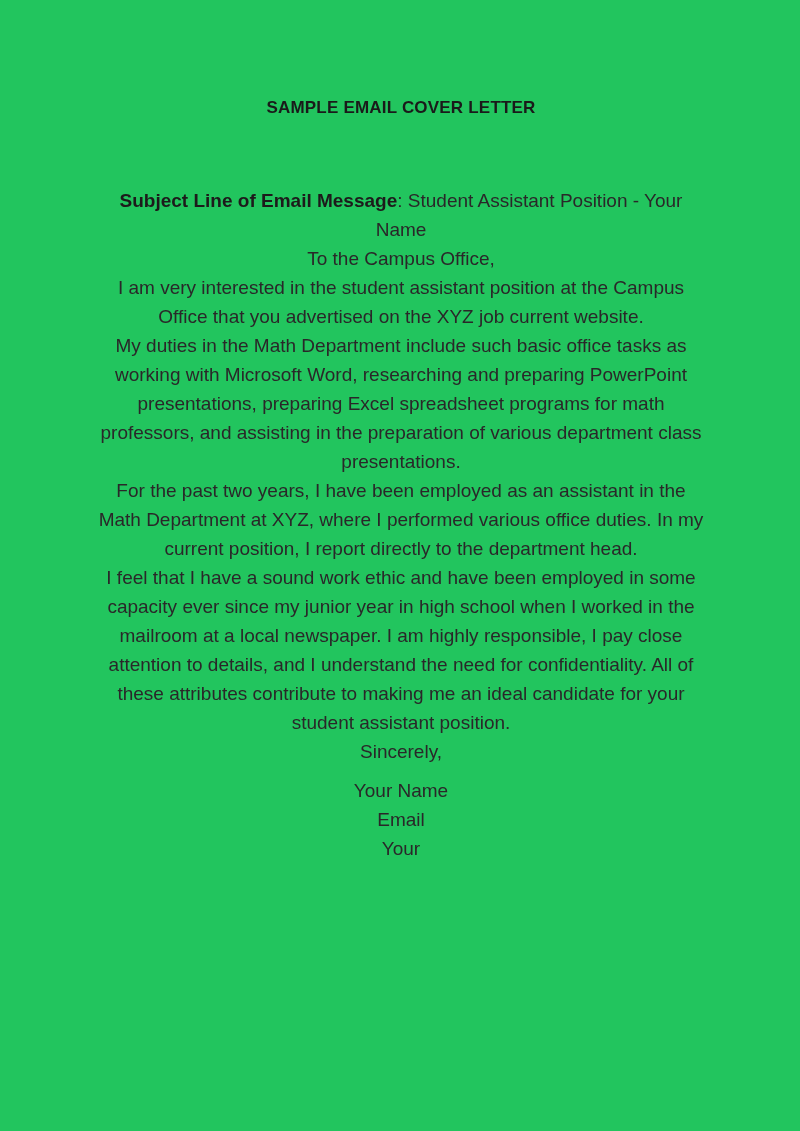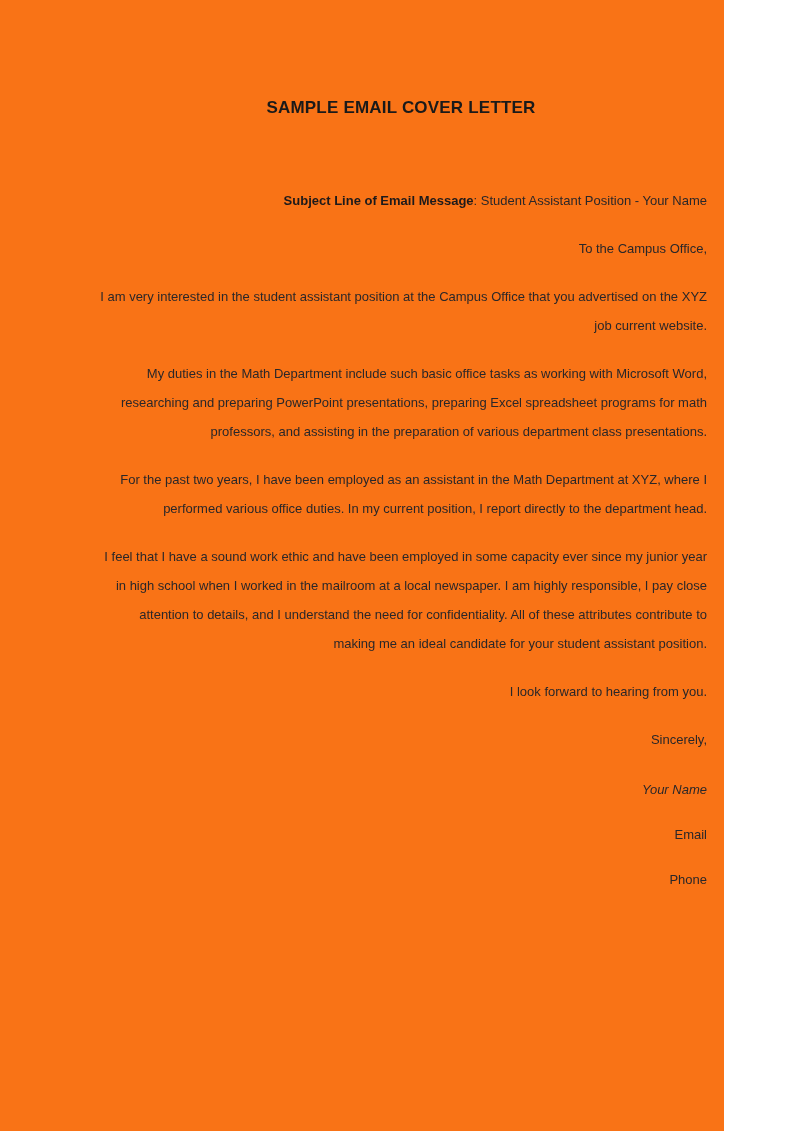--- a/index.html
+++ b/index.html
@@ -9,53 +9,53 @@
   }
   body {
     width: 800px;
     height: 1131px;
     font-family: "Liberation Sans", sans-serif;
     color: #231f20;
     overflow: hidden;
   }
   .page {
     position: relative;
-    width: 724px;
+    width: 800px;
     height: 1131px;
-    background: #f97316;
+    background: #22c55e;
     box-sizing: border-box;
   }
   .content {
     position: absolute;
     left: 95px;
     top: 0;
     width: 612px;
   }
   .doc-title {
     font-size: 17px;
     font-weight: bold;
     text-align: center;
     letter-spacing: 0.2px;
     margin: 0;
     padding-top: 96px;
     line-height: 24px;
     color: #1a1a1a;
   }
   .para {
-    font-size: 13px;
+    font-size: 19px;
     line-height: 29px;
     margin: 0;
-    text-align: right;
+    text-align: center;
     color: #2a2729;
     font-weight: 400;
   }
   .gap-subject { margin-top: 66px; }
-  .gap-normal  { margin-top: 19px; }
-  .gap-sig     { margin-top: 21px; font-style: italic; }
-  .sig-line    { margin-top: 16px; }
+  .gap-normal  { }
+  .gap-sig     { margin-top: 10px; }
+  .sig-line    { margin-top: 0; }
   .bold-run {
     font-weight: bold;
     color: #1d1a1b;
   }
 </style>
 </head>
 <body>
 
 <div class="page">
   <div class="content">
@@ -70,24 +70,23 @@
 
     <p class="para gap-normal">I am very interested in the student assistant position at the Campus Office that you advertised on the XYZ job current website.</p>
 
     <p class="para gap-normal">My duties in the Math Department include such basic office tasks as working with Microsoft Word, researching and preparing PowerPoint presentations, preparing Excel spreadsheet programs for math professors, and assisting in the preparation of various department class presentations.</p>
 
     <p class="para gap-normal">For the past two years, I have been employed as an assistant in the Math Department at XYZ, where I performed various office duties. In my current position, I report directly to the department head.</p>
 
     <p class="para gap-normal">I feel that I have a sound work ethic and have been employed in some capacity ever since my junior year in high school when I worked in the mailroom at a local newspaper. I am highly responsible, I pay close attention to details, and I understand the need for confidentiality. All of these attributes contribute to making me an ideal candidate for your student assistant position.</p>
 
 
-    <p class="para gap-normal">I look forward to hearing from you.</p>
 
     <p class="para gap-normal">Sincerely,</p>
 
     <p class="para gap-sig">Your Name</p>
 
     <p class="para sig-line">Email</p>
 
-    <p class="para sig-line">Phone</p>
+    <p class="para sig-line">Your</p>
 
   </div>
 </div>
 
 </body></html>

